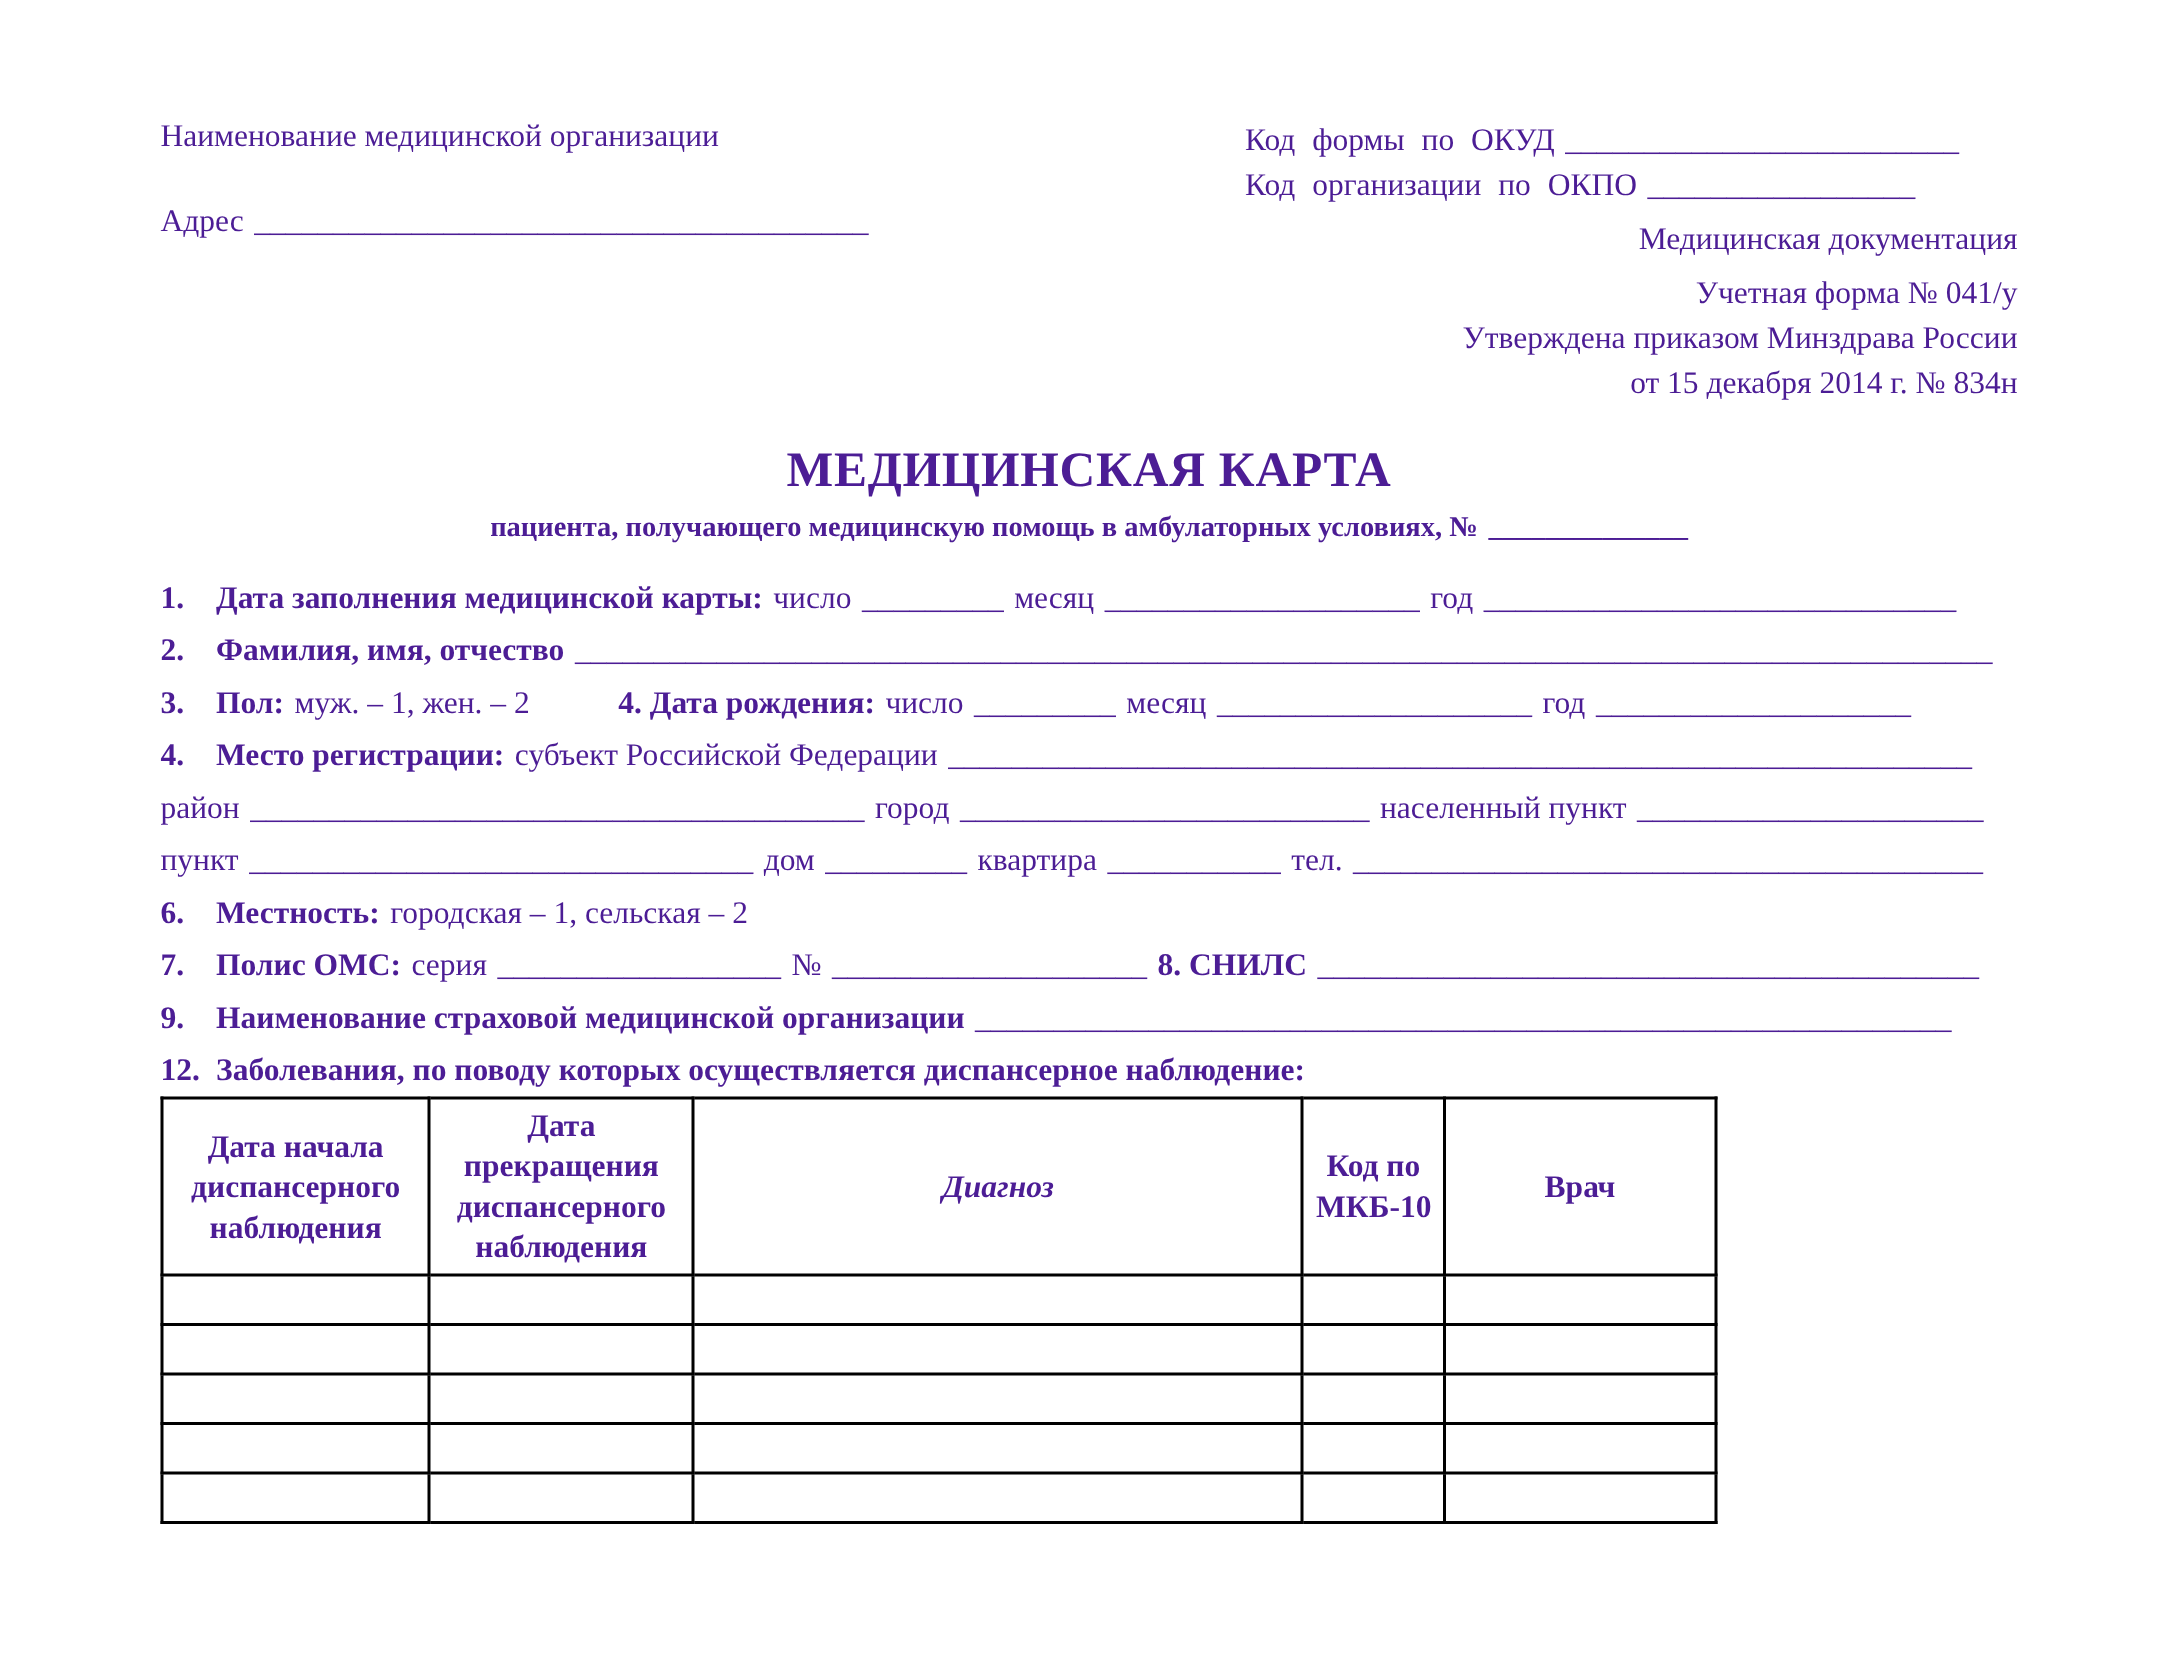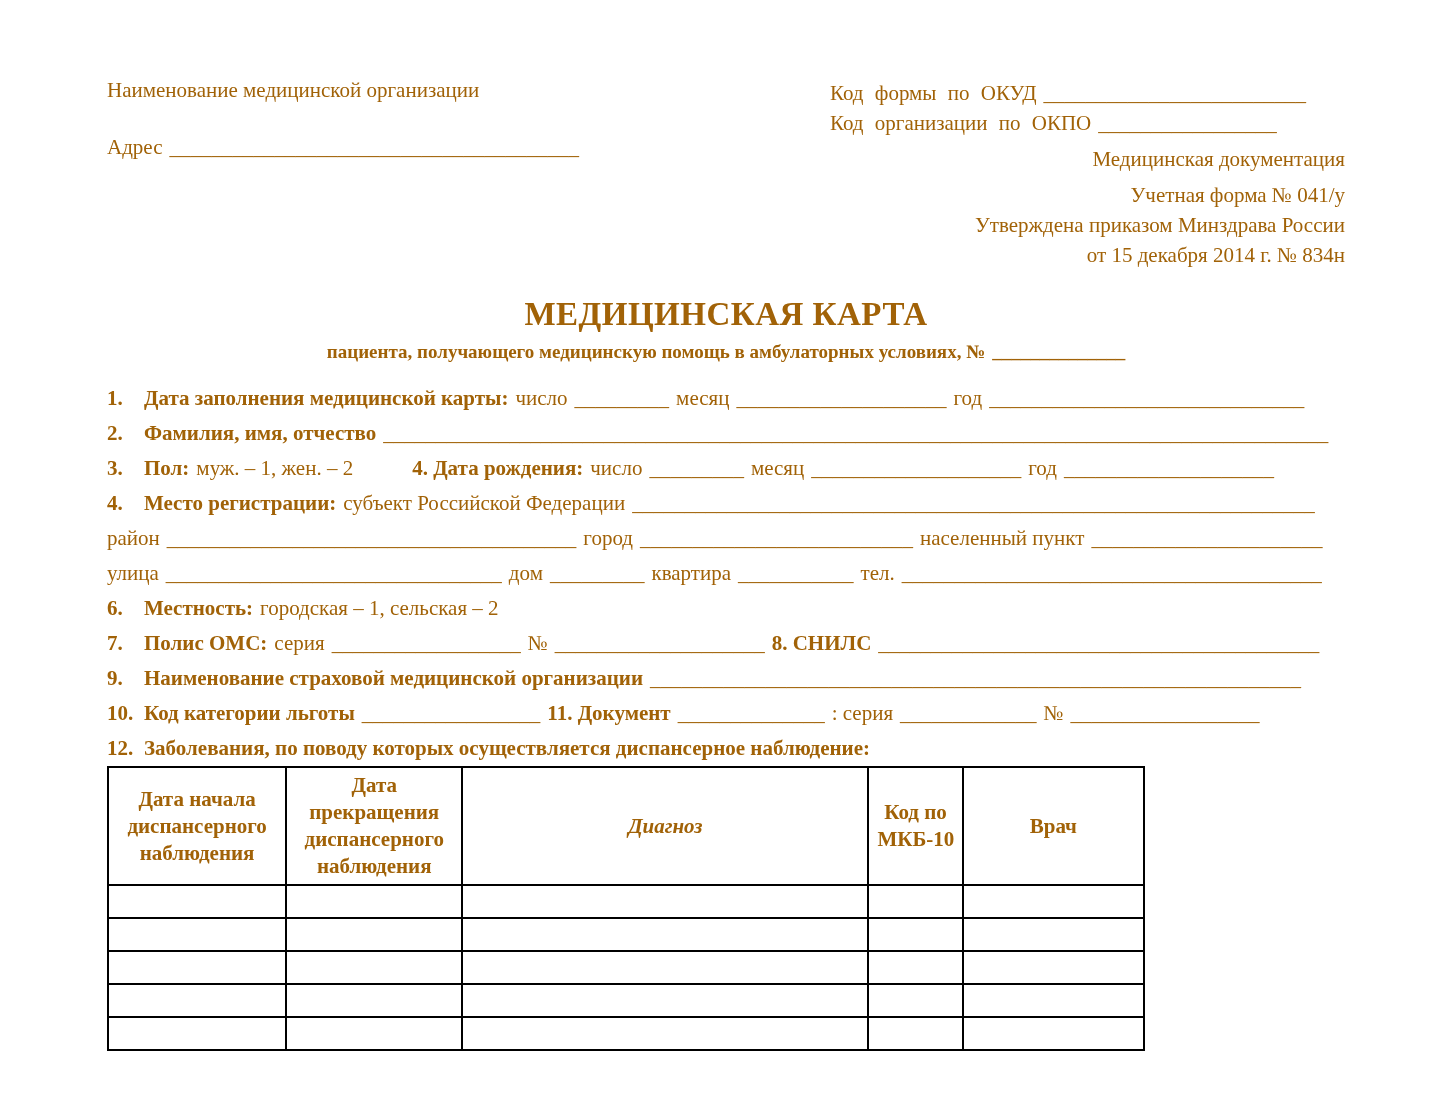--- a/index.html
+++ b/index.html
@@ -2,21 +2,21 @@
 <html><head>
 <meta charset="utf-8">
 <style>
   * { box-sizing: border-box; }
   html, body { margin: 0; padding: 0; background: #e8e8e8; }
   .page {
     width: 1445px;
     height: 1115px;
     margin: 0 auto;
     background: #ffffff;
-    color: #a16207;
+    color: #4c1d95;
     font-family: "Liberation Serif", "DejaVu Serif", serif;
     font-size: 21px;
     padding: 78px 100px 0 107px;
     position: relative;
     overflow: hidden;
   }
   .top { display: flex; justify-content: space-between; align-items: flex-start; }
   .top-left { width: 500px; }
   .top-right { width: 515px; }
   .org-label { font-size: 21px; }
@@ -110,38 +110,35 @@
 
     <div class="fline">
       <span class="num">4.</span><span class="b seg">Место регистрации:</span><span class="seg">субъект Российской Федерации</span><span>_________________________________________________________________</span>
     </div>
 
     <div class="fline">
       <span class="seg">район</span><span class="seg">_______________________________________</span><span class="seg">город</span><span class="seg">__________________________</span><span class="seg">населенный пункт</span><span>______________________</span>
     </div>
 
     <div class="fline">
-      <span class="seg">улица</span><span class="seg">________________________________</span><span class="seg">дом</span><span class="seg">_________</span><span class="seg">квартира</span><span class="seg">___________</span><span class="seg">тел.</span><span>________________________________________</span>
+      <span class="seg">пункт</span><span class="seg">________________________________</span><span class="seg">дом</span><span class="seg">_________</span><span class="seg">квартира</span><span class="seg">___________</span><span class="seg">тел.</span><span>________________________________________</span>
     </div>
 
     <div class="fline">
       <span class="num">6.</span><span class="b seg">Местность:</span><span>городская – 1, сельская – 2</span>
     </div>
 
     <div class="fline">
       <span class="num">7.</span><span class="b seg">Полис ОМС:</span><span class="seg">серия</span><span class="seg">__________________</span><span class="seg">№</span><span class="seg">____________________</span><span class="b seg">8. СНИЛС</span><span>__________________________________________</span>
     </div>
 
     <div class="fline">
       <span class="num">9.</span><span class="b seg">Наименование страховой медицинской организации</span><span>______________________________________________________________</span>
     </div>
 
-    <div class="fline">
-      <span class="num">10.</span><span class="b seg">Код категории льготы</span><span class="seg">_________________</span><span class="b seg">11. Документ</span><span class="seg">______________</span><span class="seg">: серия</span><span class="seg">_____________</span><span class="seg">№</span><span>__________________</span>
-    </div>
 
     <div class="fline">
       <span class="num">12.</span><span class="b">Заболевания, по поводу которых осуществляется диспансерное наблюдение:</span>
     </div>
 
   </div>
 
   <table class="disp-table">
     <thead>
       <tr>

